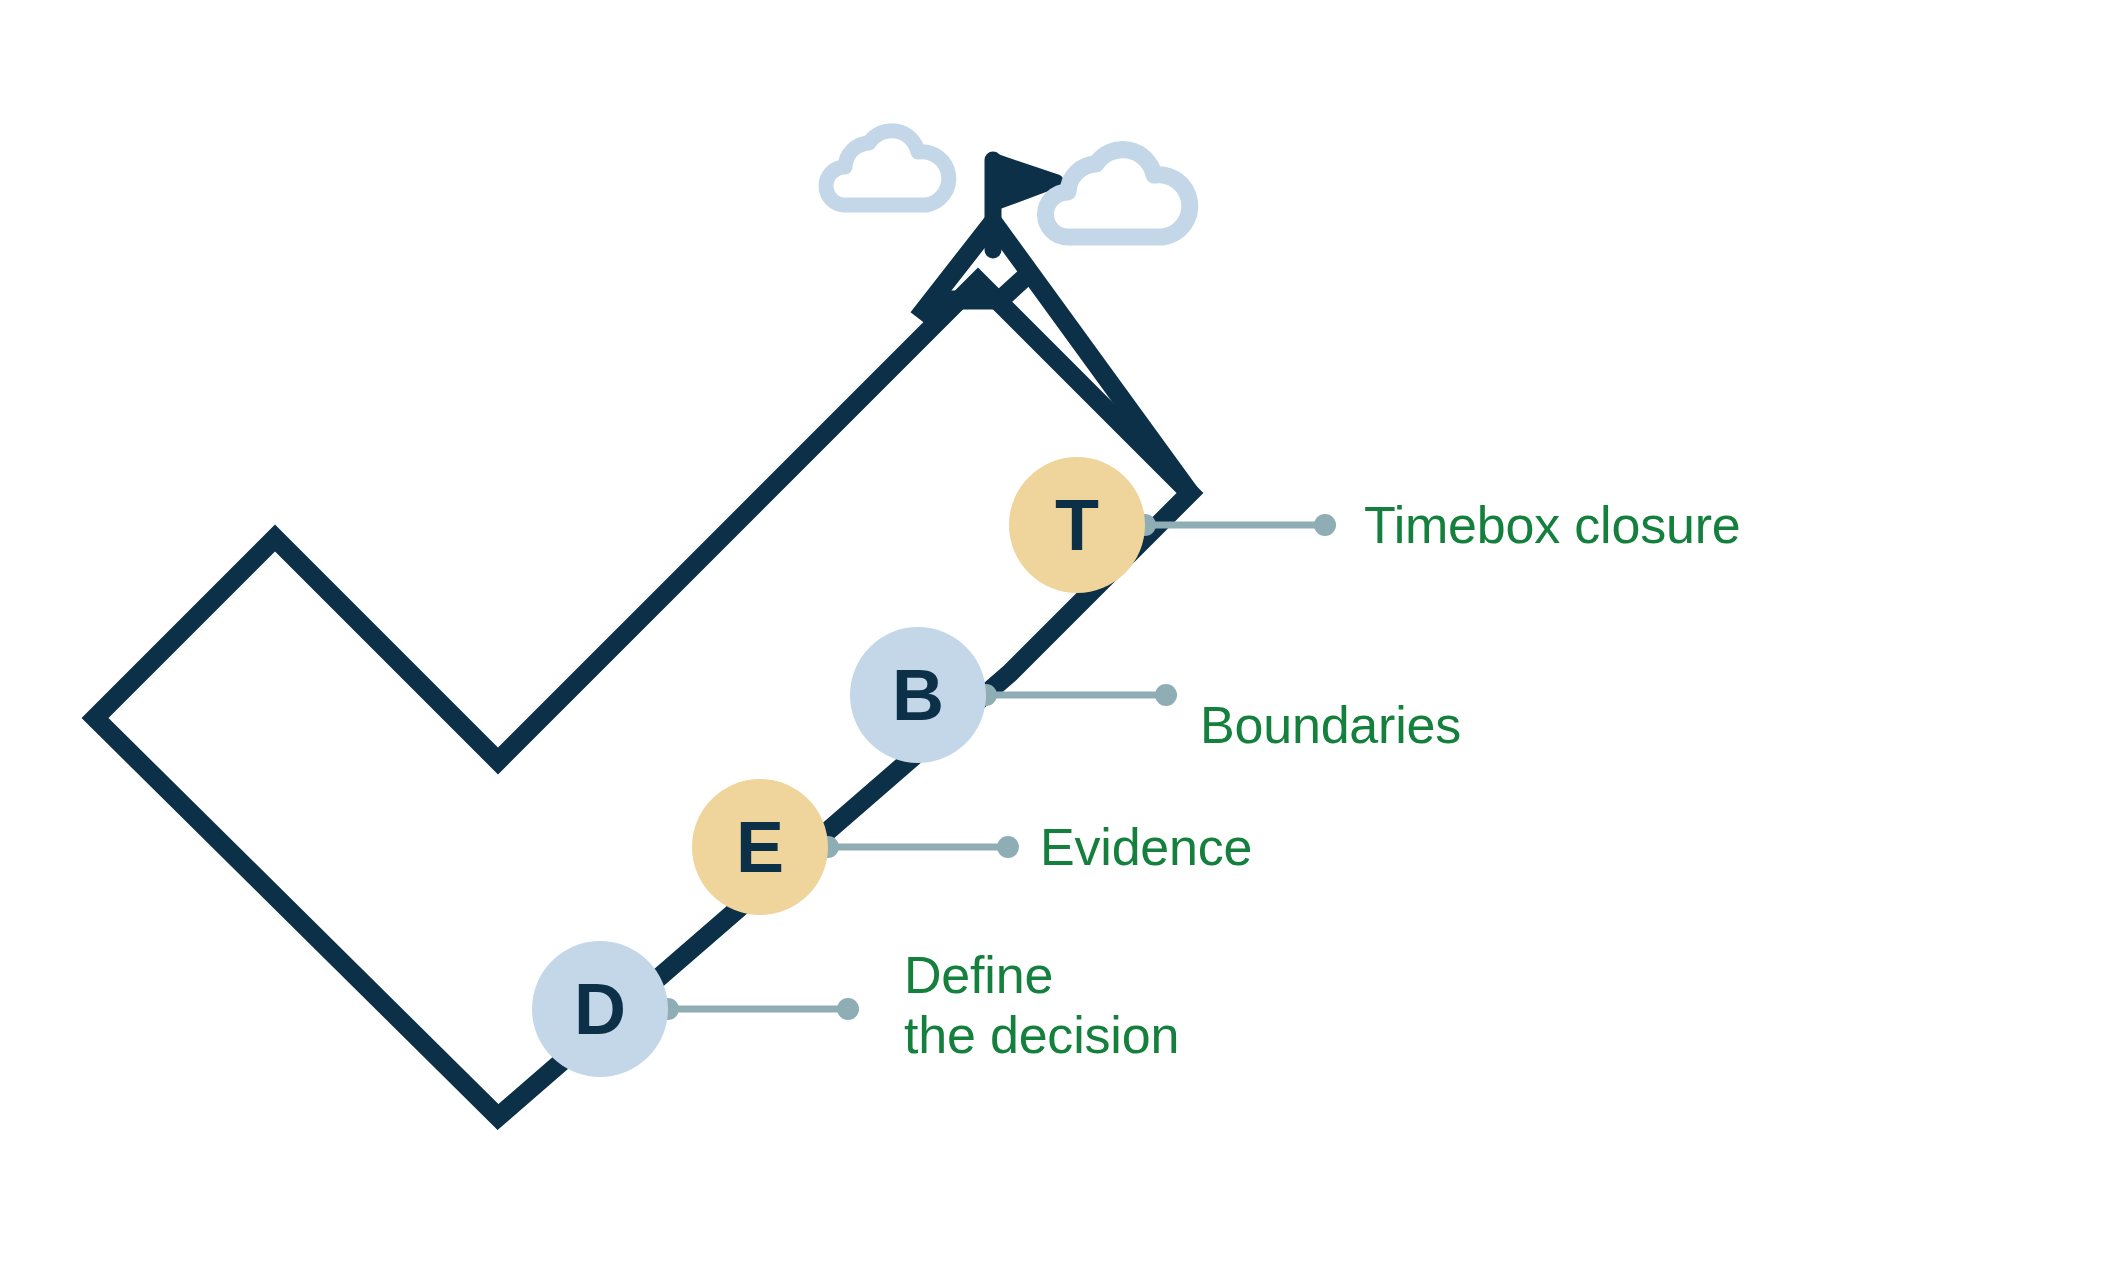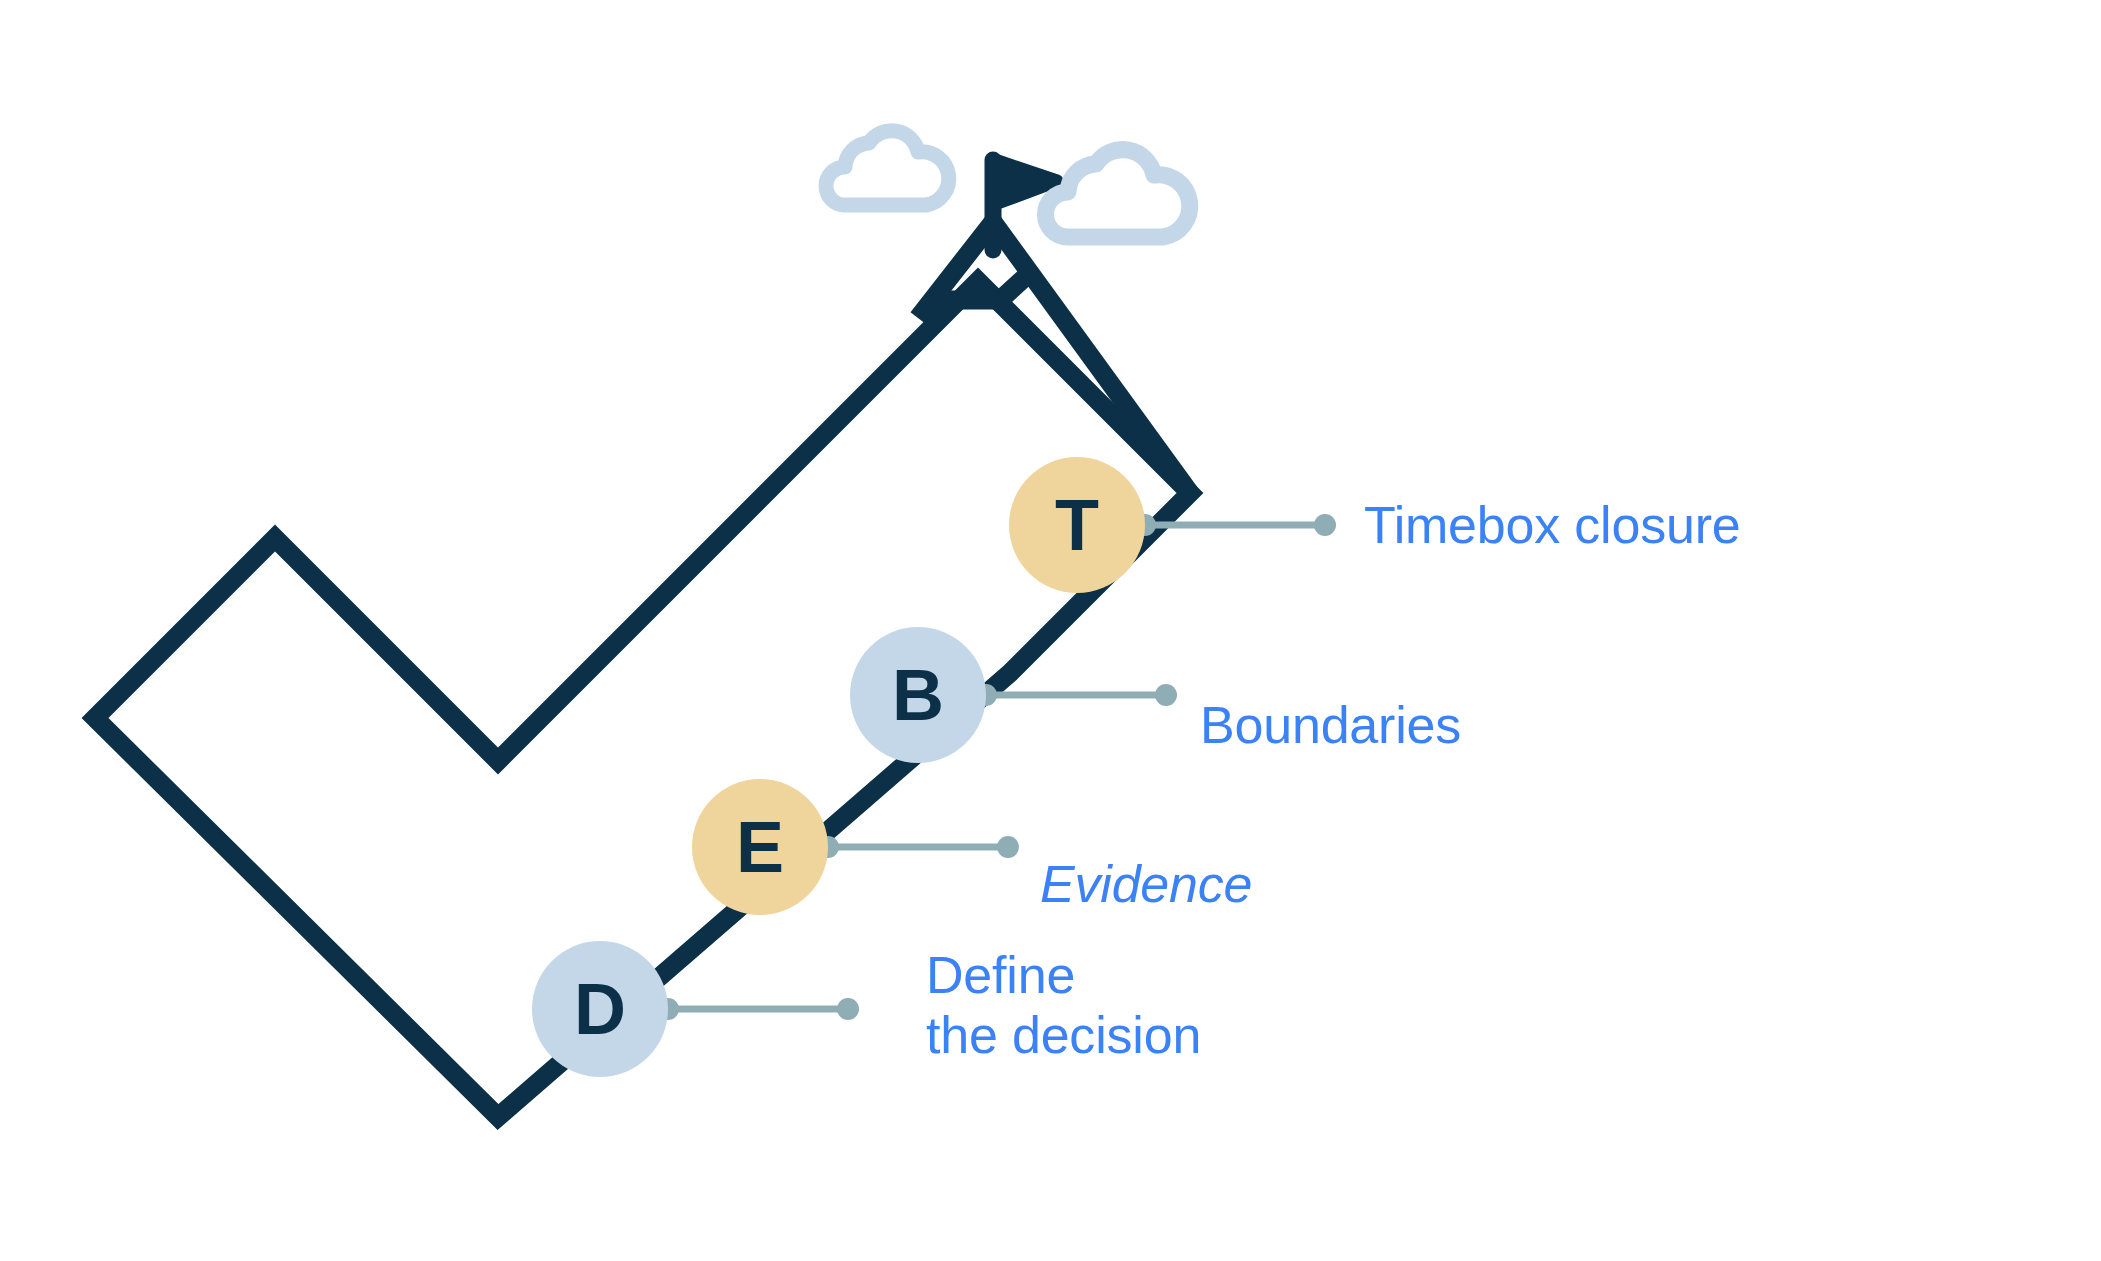--- a/index.html
+++ b/index.html
@@ -21,21 +21,21 @@
     background: #ffffff;
   }
   #art {
     position: absolute;
     inset: 0;
     width: 2101px;
     height: 1261px;
   }
   .step-label {
     position: absolute;
-    color: #3b82f6;
+    color: #15803d;
     font-family: "Liberation Sans", sans-serif;
     font-size: 52px;
     line-height: 1.16;
     letter-spacing: -0.2px;
     white-space: pre-line;
     font-weight: 400;
   }
   .node-letter {
     font-family: "Liberation Sans", sans-serif;
     font-weight: 700;
@@ -120,18 +120,18 @@
         <g>
           <circle cx="600" cy="1009" r="68" fill="#c3d7e8"></circle>
           <text x="600" y="1009" text-anchor="middle" dominant-baseline="central" class="node-letter">D</text>
         </g>
       </g>
   </svg>
 
   <div id="labels-layer">
       <div class="step-label" style="left: 1364px; top: 495px;">Timebox closure</div>
       <div class="step-label" style="left: 1200px; top: 695px;">Boundaries</div>
-      <div class="step-label" style="left: 1040px; top: 854px; font-style: italic;">Evidence</div>
-      <div class="step-label" style="left: 926px; top: 945px;">Define
+      <div class="step-label" style="left: 1040px; top: 817px;">Evidence</div>
+      <div class="step-label" style="left: 904px; top: 945px;">Define
 the decision</div>
     </div>
 
 </div>
 
 </body></html>

